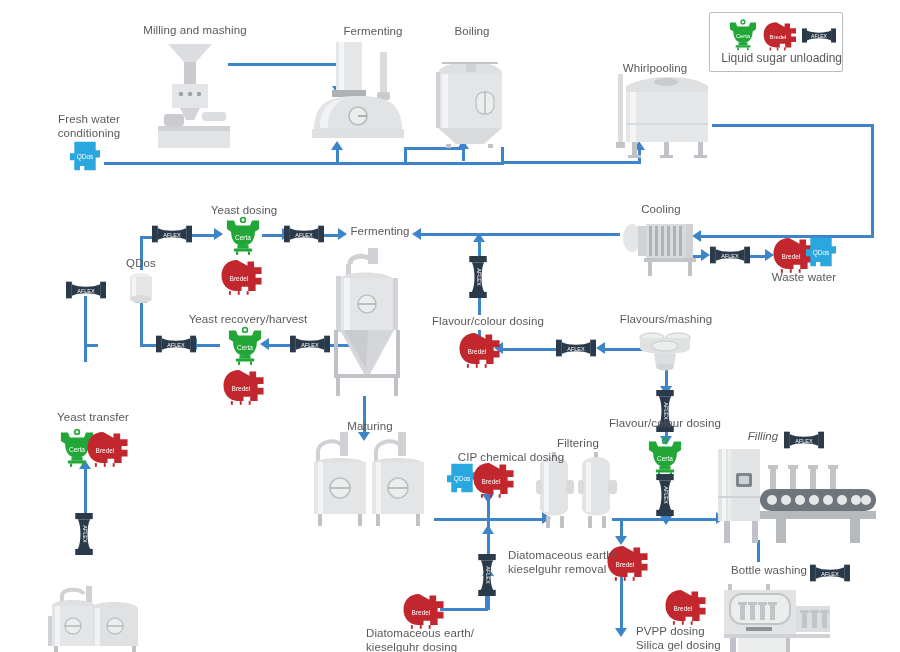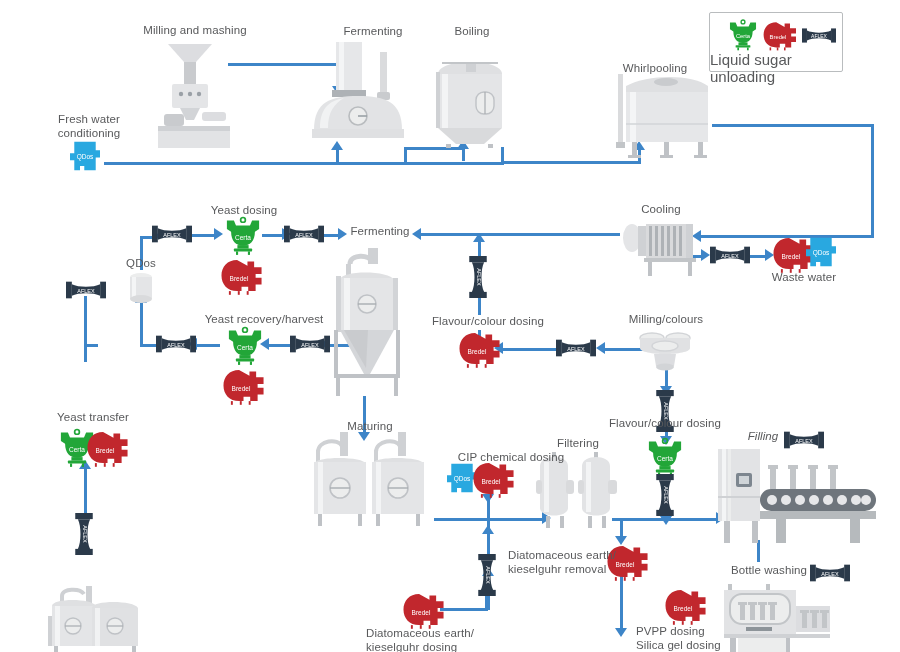--- a/index.html
+++ b/index.html
@@ -17,22 +17,22 @@
   .arw.r{border-left:9px solid #3d85c8;border-top:6px solid transparent;border-bottom:6px solid transparent;}
   .arw.l{border-right:9px solid #3d85c8;border-top:6px solid transparent;border-bottom:6px solid transparent;}
   .arw.u{border-bottom:9px solid #3d85c8;border-left:6px solid transparent;border-right:6px solid transparent;}
   .arw.d{border-top:9px solid #3d85c8;border-left:6px solid transparent;border-right:6px solid transparent;}
   
   .icon{position:absolute;}
   
   #legend{position:absolute;left:709px;top:12px;width:132px;height:58px;
           border:1px solid #b9bcbe;background:#fff;border-radius:2px;}
   #legend .row{position:absolute;left:0;top:6px;width:132px;height:30px;}
-  #legend .cap{position:absolute;left:0;top:38px;width:132px;text-align:left;
-               font-size:15px;color:#58595b;}
+  #legend .cap{position:absolute;left:0;top:38px;width:132px;text-align:right;
+               font-size:12px;color:#58595b;}
   
   .eq{position:absolute;}
 </style>
 </head>
 <body>
 
 <div id="stage">
 
   <svg width="0" height="0" style="position:absolute" aria-hidden="true">
     <defs>
@@ -551,26 +551,26 @@
   <div class="lbl" style="left: 318px; top: 25px; width: 110px; white-space: pre-line;">Fermenting</div>
   <div class="lbl" style="left: 430px; top: 25px; width: 84px; white-space: pre-line;">Boiling</div>
   <div class="lbl" style="left: 595px; top: 62px; width: 120px; white-space: pre-line;">Whirlpooling</div>
   <div class="lbl" style="left: 30px; top: 113px; width: 118px; white-space: pre-line;">Fresh water
 conditioning</div>
   <div class="lbl" style="left: 618px; top: 203px; width: 86px; white-space: pre-line;">Cooling</div>
   <div class="lbl" style="left: 756px; top: 271px; width: 96px; white-space: pre-line;">Waste water</div>
   <div class="lbl" style="left: 182px; top: 204px; width: 124px; white-space: pre-line;">Yeast dosing</div>
   <div class="lbl" style="left: 340px; top: 225px; width: 80px; white-space: pre-line;">Fermenting</div>
   <div class="lbl" style="left: 118px; top: 257px; width: 46px; white-space: pre-line;">QDos</div>
-  <div class="lbl" style="left: 193px; top: 313px; width: 142px; white-space: pre-line;">Yeast recovery/harvest</div>
+  <div class="lbl" style="left: 177px; top: 313px; width: 142px; white-space: pre-line;">Yeast recovery/harvest</div>
   <div class="lbl" style="left: 38px; top: 411px; width: 110px; white-space: pre-line;">Yeast transfer</div>
   <div class="lbl" style="left: 330px; top: 420px; width: 80px; white-space: pre-line;">Maturing</div>
   <div class="lbl" style="left: 428px; top: 451px; width: 114px; white-space: pre-line; margin-left: 26px;">CIP chemical dosing</div>
   <div class="lbl" style="left: 538px; top: 437px; width: 80px; white-space: pre-line;">Filtering</div>
-  <div class="lbl" style="left: 614px; top: 313px; width: 104px; white-space: pre-line;">Milling/colours</div>
+  <div class="lbl" style="left: 614px; top: 313px; width: 104px; white-space: pre-line;">Flavours/mashing</div>
   <div class="lbl" style="left: 422px; top: 315px; width: 132px; white-space: pre-line;">Flavour/colour dosing</div>
   <div class="lbl" style="left: 598px; top: 417px; width: 134px; white-space: pre-line;">Flavour/colour dosing</div>
   <div class="lbl left" style="left: 508px; top: 549px; width: 150px; white-space: pre-line;">Diatomaceous earth/
 kieselguhr removal</div>
   <div class="lbl left" style="left: 366px; top: 627px; width: 160px; white-space: pre-line;">Diatomaceous earth/
 kieselguhr dosing</div>
   <div class="lbl left" style="left: 636px; top: 625px; width: 130px; white-space: pre-line;">PVPP dosing
 Silica gel dosing</div>
   <div class="lbl" style="left: 738px; top: 430px; width: 50px; white-space: pre-line; font-style: italic;">Filling</div>
   <div class="lbl" style="left: 726px; top: 564px; width: 86px; white-space: pre-line;">Bottle washing</div>

